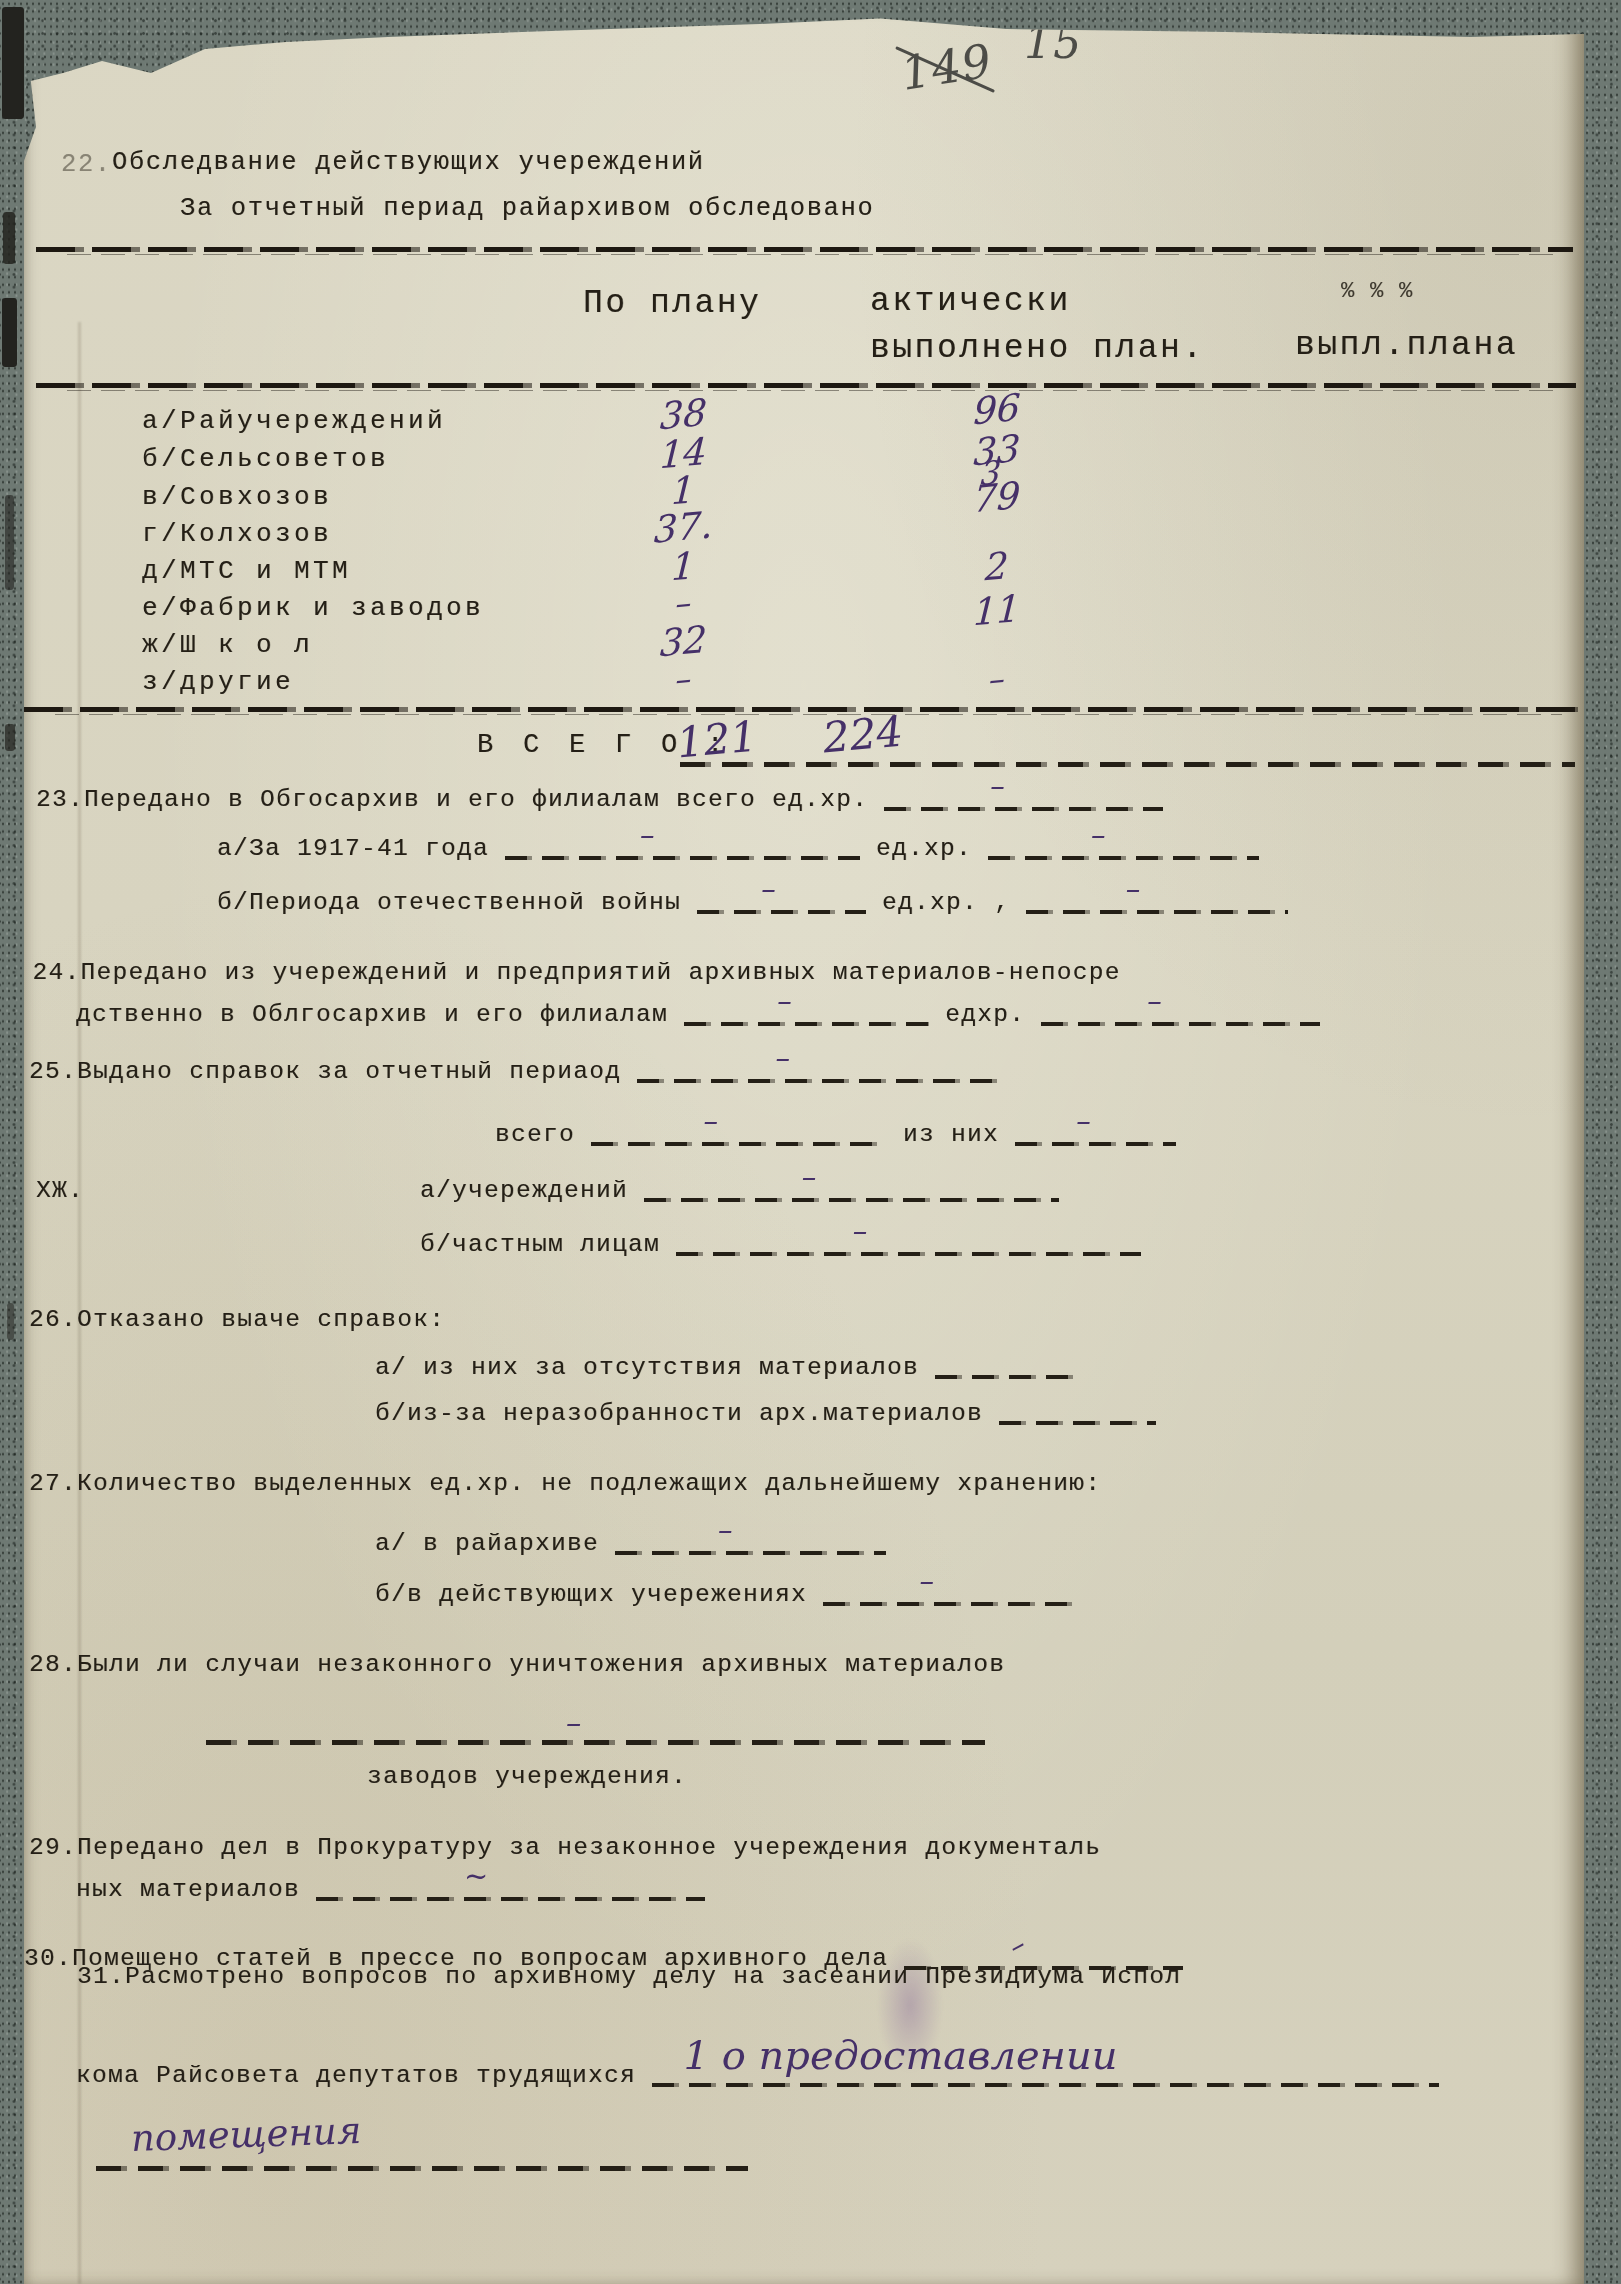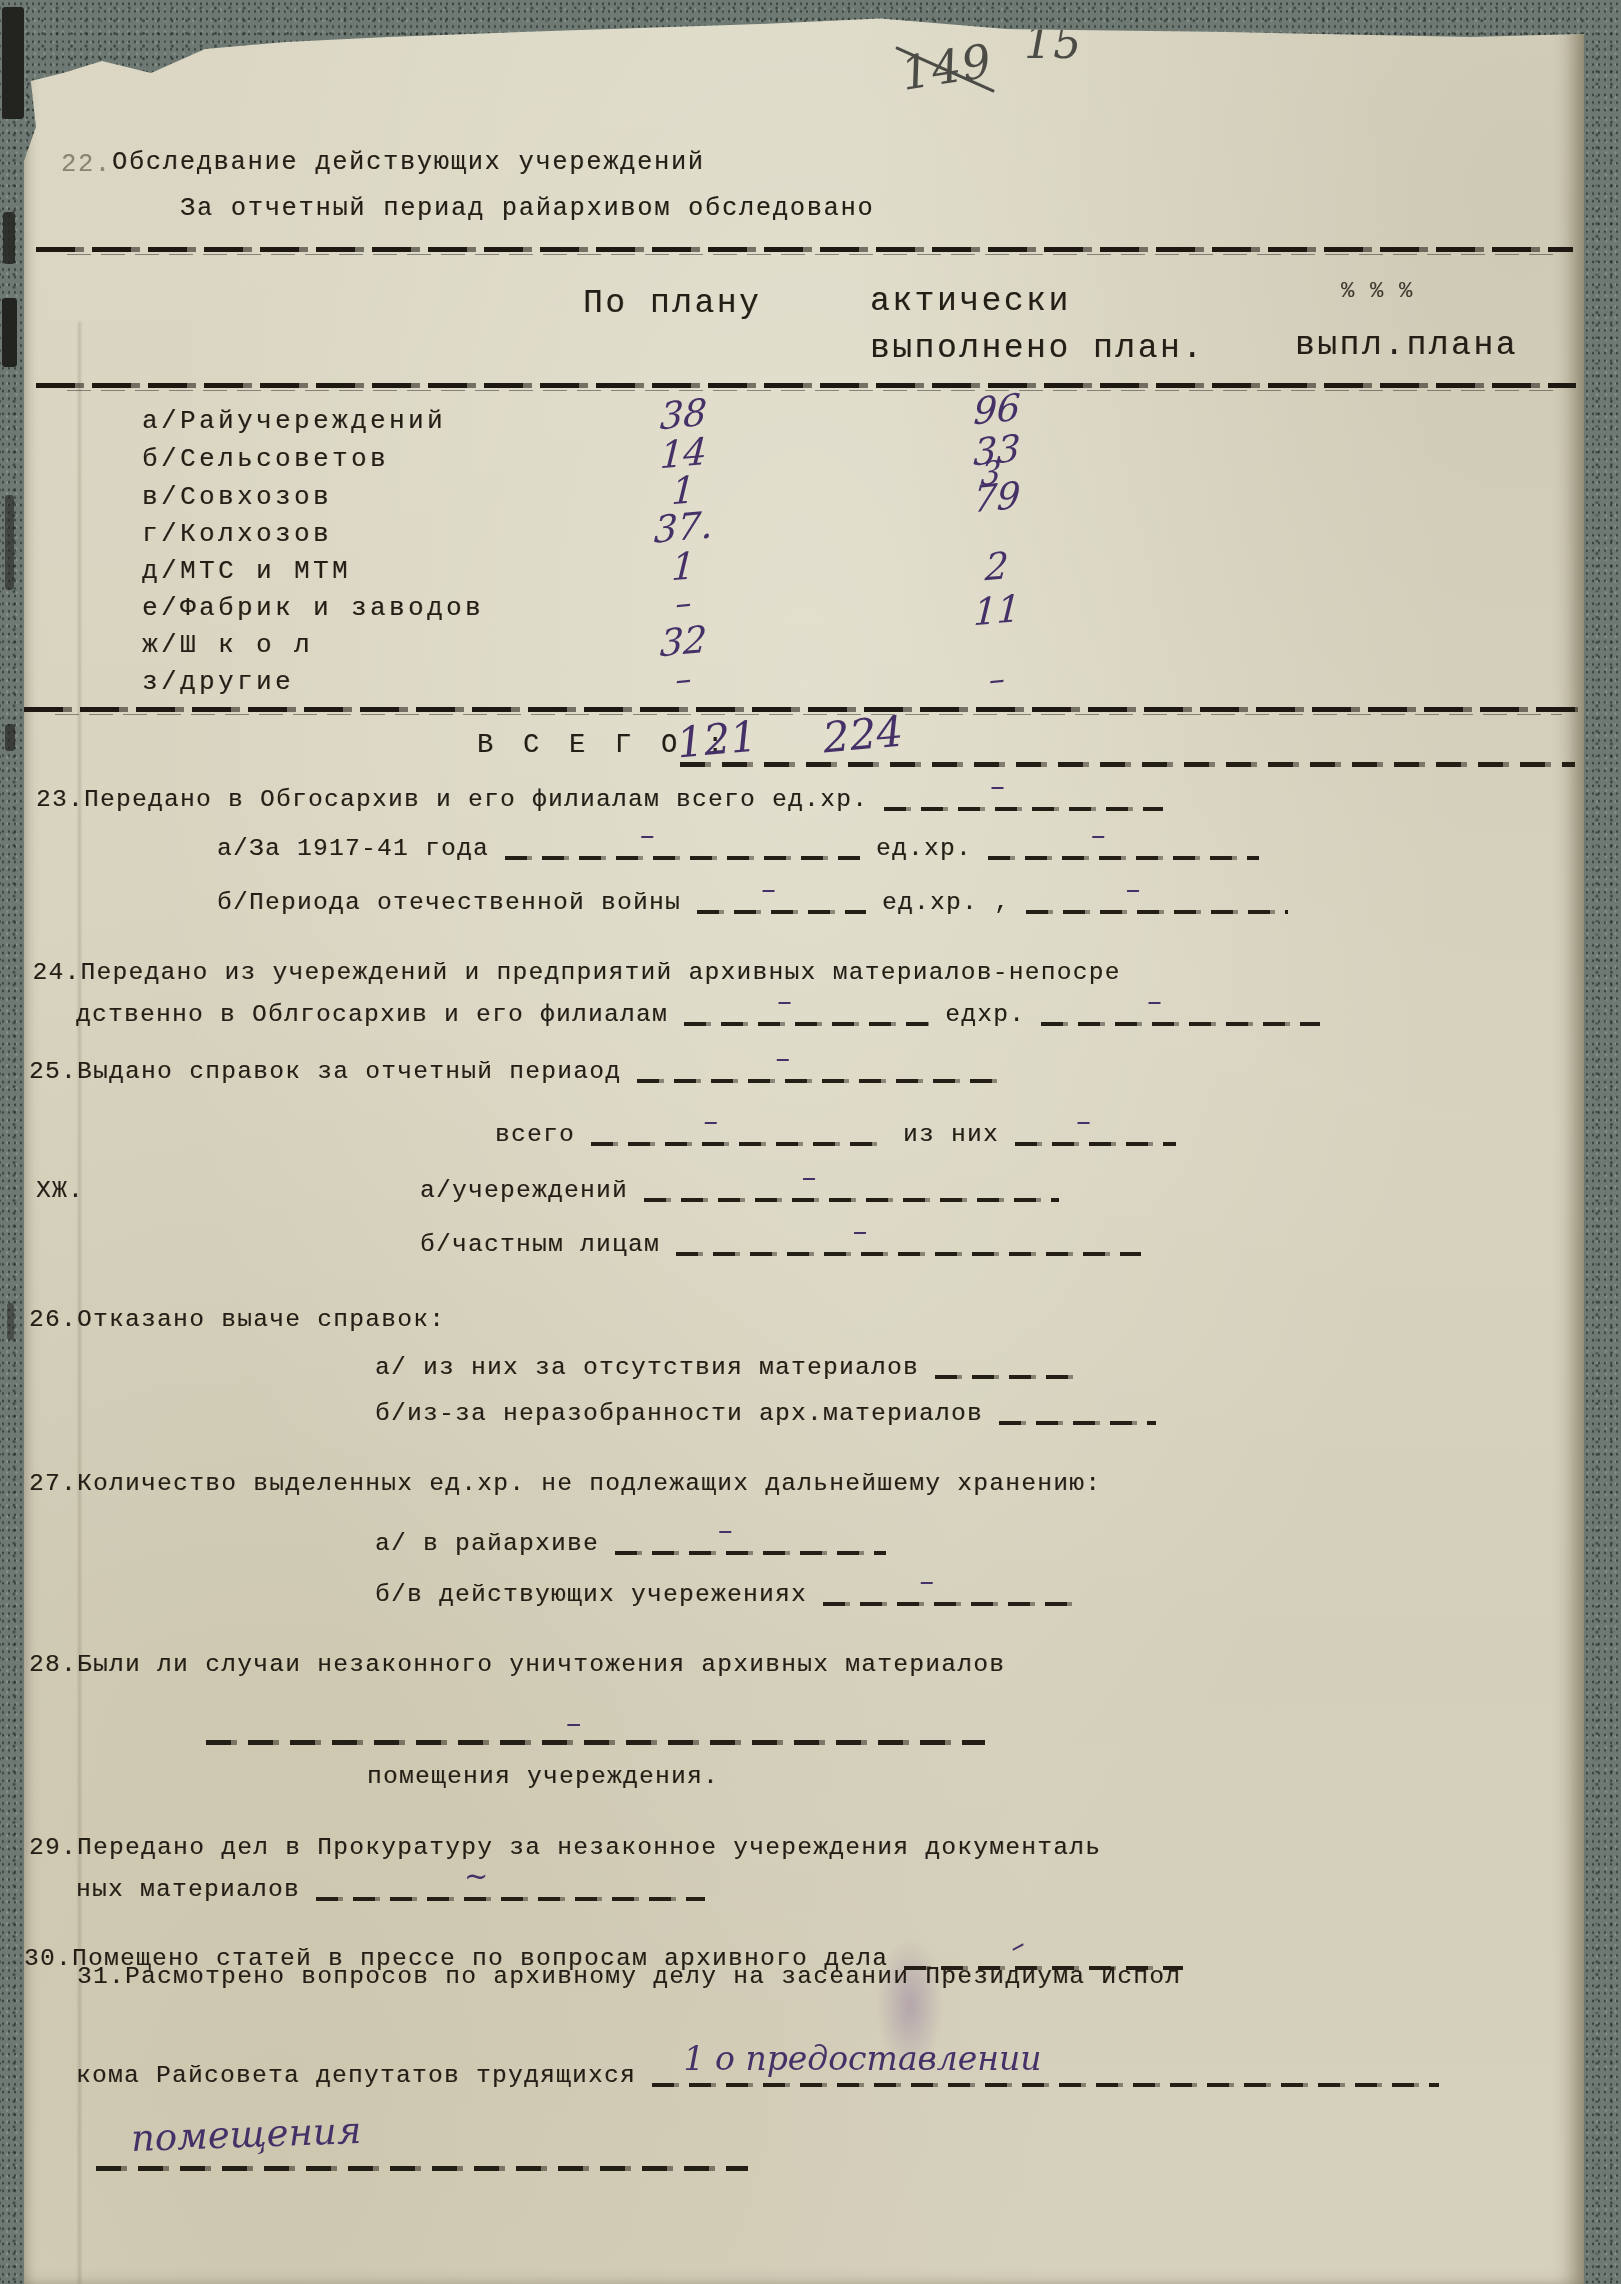--- a/index.html
+++ b/index.html
@@ -184,39 +184,39 @@
   <div class="line" style="left:351px;top:1579px;">
     <span>б/в действующих учережениях</span>
     <span class="blank" style="width:254px;"><i class="hw">–</i></span>
   </div>
 
   <div class="line" style="left:5.1px;top:1650px;">
     <span>28.</span><span>Были ли случаи незаконного уничтожения архивных материалов</span>
   </div>
   <div class="line hw" style="left:542px;top:1704px;font-size:30.5px;">–</div>
   <div class="uline" style="left:182px;top:1740px;width:779px;"></div>
-  <div class="line" style="left:343px;top:1762px;">помещения учереждения.</div>
+  <div class="line" style="left:343px;top:1762px;">заводов учереждения.</div>
 
   <div class="line" style="left:5.1px;top:1833px;">
     <span>29.</span><span>Передано дел в Прокуратуру за незаконное учереждения документаль</span>
   </div>
   <div class="line" style="left:52px;top:1874px;">
     <span>ных материалов</span>
     <span class="blank" style="width:389px;"><i class="hw">~</i></span>
   </div>
 
   <div class="line" style="left:0px;top:1943px;">
     <span>30.</span><span>Помещено статей в прессе по вопросам архивного дела</span>
     <span class="blank" style="width:279px;"><i class="hw tilt">–</i></span>
   </div>
 
   <div class="line" style="left:5.1px;top:1962px;margin-left:48px;">
     <span>31.</span><span>Расмотрено вопросов по архивному делу на засеании Президиума Испол</span>
   </div>
   <div class="line" style="left:52px;top:2060px;">
     <span>кома Райсовета депутатов трудящихся</span>
-    <span class="blank" style="width:787px;"><i class="hw" style="left:4%;bottom:6.8px;font-size:33px;white-space:nowrap;">1  о предоставлении</i></span>
+    <span class="blank" style="width:787px;"><i class="hw" style="left:4%;bottom:6.8px;font-size:40px;white-space:nowrap;">1  о предоставлении</i></span>
   </div>
   <div class="line hw" style="left:107px;top:2112px;font-size:37px;transform:rotate(-2deg);">помещения</div>
   <div class="uline" style="left:72px;top:2166px;width:652px;"></div>
 
 </div>
 
 
 </body></html>

